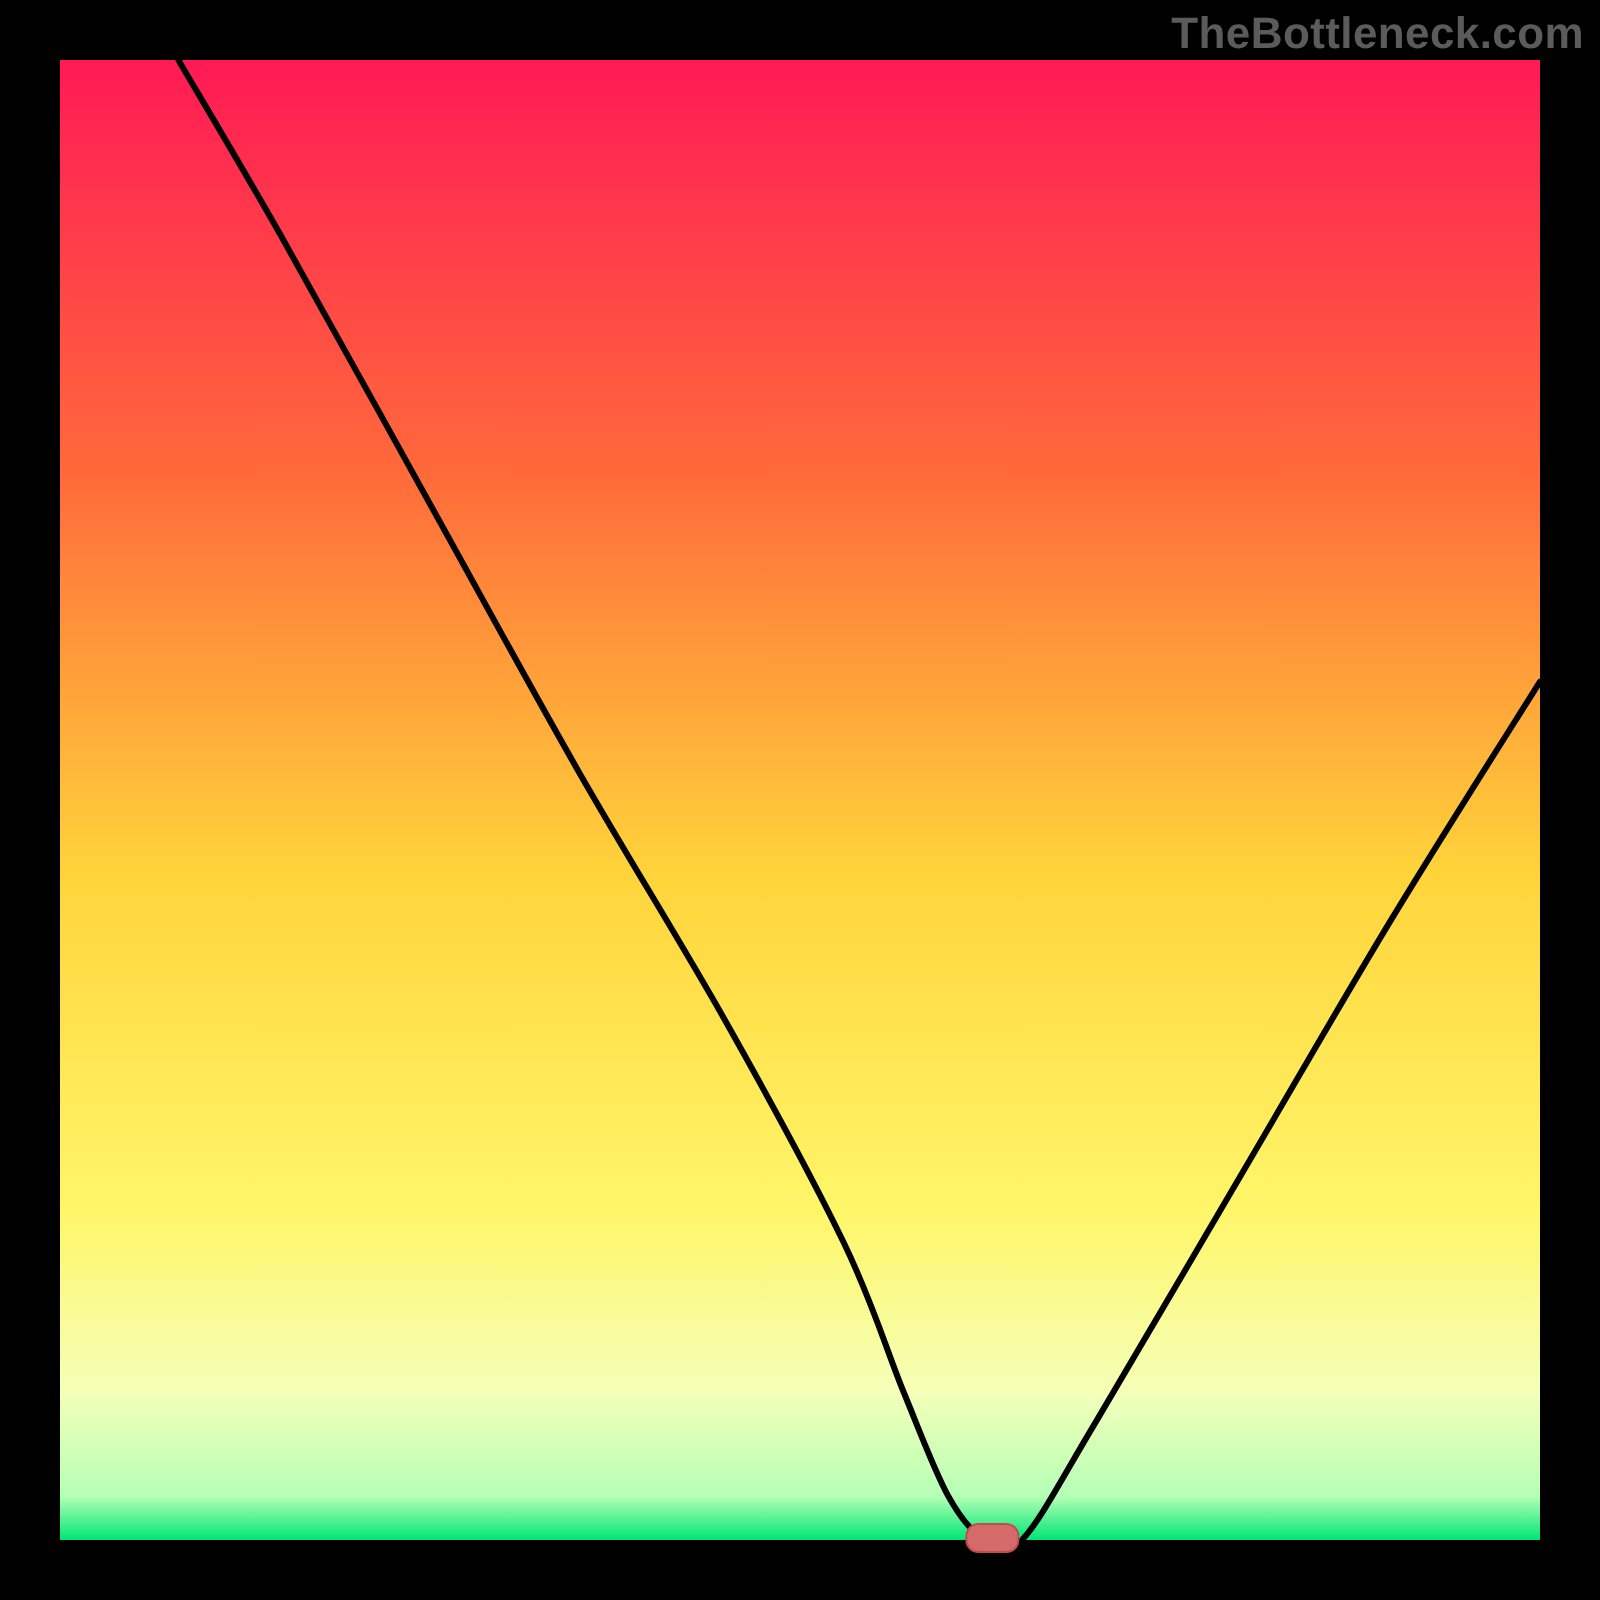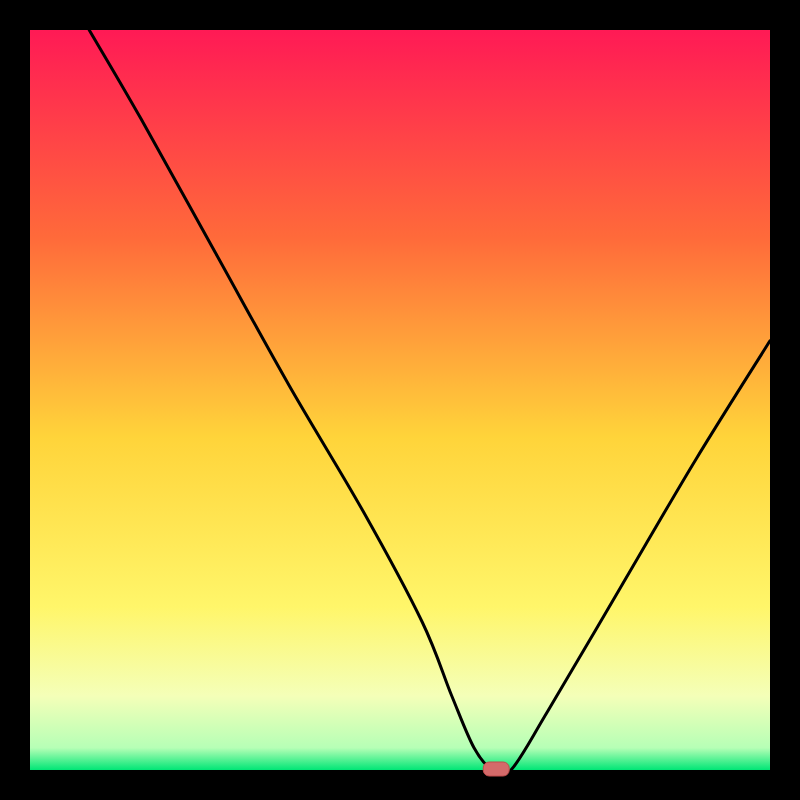--- a/index.html
+++ b/index.html
@@ -31,20 +31,21 @@
     position: absolute;
     top: 0;
     left: 0;
   }
 </style>
 </head>
 <body>
 
 <div class="container">
 
+  <div class="attribution">TheBottleneck.com</div>
 
   <svg id="chart-svg" width="800" height="800" viewBox="0 0 800 800">
     <defs>
       <linearGradient id="bg-grad" x1="0" y1="0" x2="0" y2="1">
         <stop id="g0" offset="0%" stop-color="#ff1a55"></stop>
         <stop id="g1" offset="28%" stop-color="#ff6a3a"></stop>
         <stop id="g2" offset="55%" stop-color="#ffd43a"></stop>
         <stop id="g3" offset="78%" stop-color="#fff66a"></stop>
         <stop id="g4" offset="90%" stop-color="#f4ffb8"></stop>
         <stop id="g5" offset="97%" stop-color="#b6ffb6"></stop>

